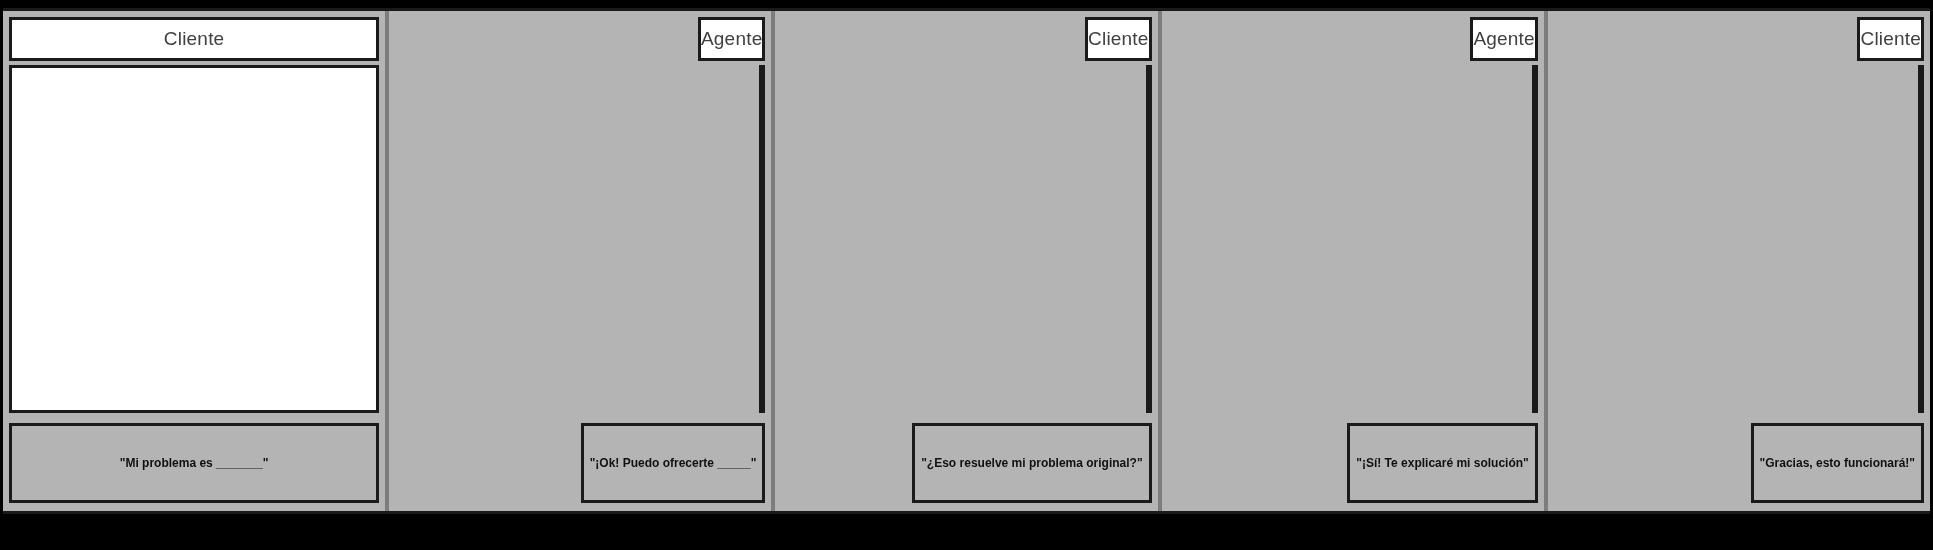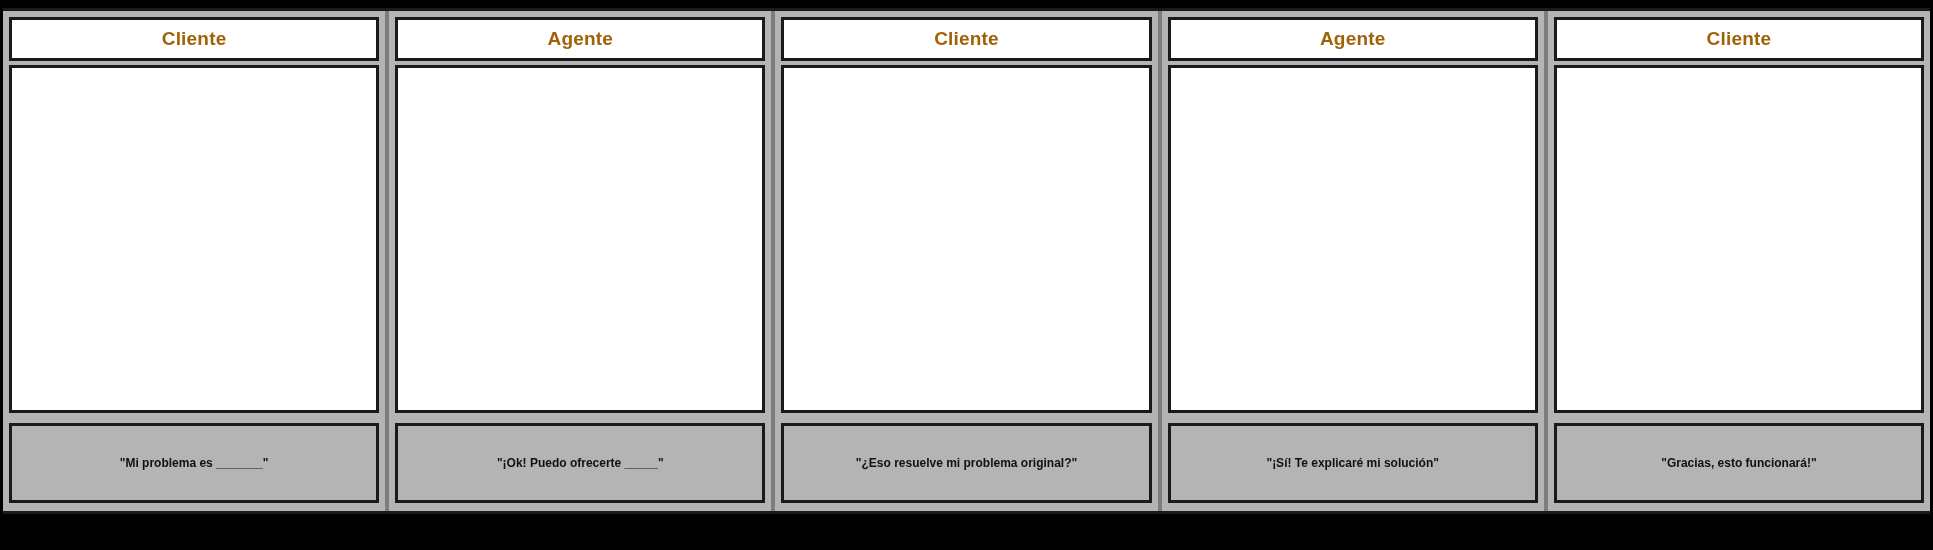--- a/index.html
+++ b/index.html
@@ -46,38 +46,39 @@
     height: 100%;
     box-sizing: border-box;
     display: flex;
     flex-direction: column;
     background: #b4b4b4;
     padding: 0 4px;
   }
 
   .panel + .panel {
     border-left: 4px solid #7d7d7d;
+    align-items: flex-end;
   }
 
   
   .panel-header {
     margin: 6px 2px 4px 2px;
     height: 44px;
     background: #ffffff;
     border: 3px solid #1a1a1a;
     box-sizing: border-box;
     display: flex;
     align-items: center;
     justify-content: center;
   }
 
   .panel-header-label {
     font-size: 19px;
-    font-weight: bold;
-    color: #a16207;
+    font-weight: normal;
+    color: #404040;
     letter-spacing: 0.2px;
     font-family: "Liberation Sans", sans-serif;
   }
 
   
   .panel-art {
     margin: 0 2px;
     flex: 1 1 auto;
     background: #ffffff;
     border: 3px solid #1a1a1a;

